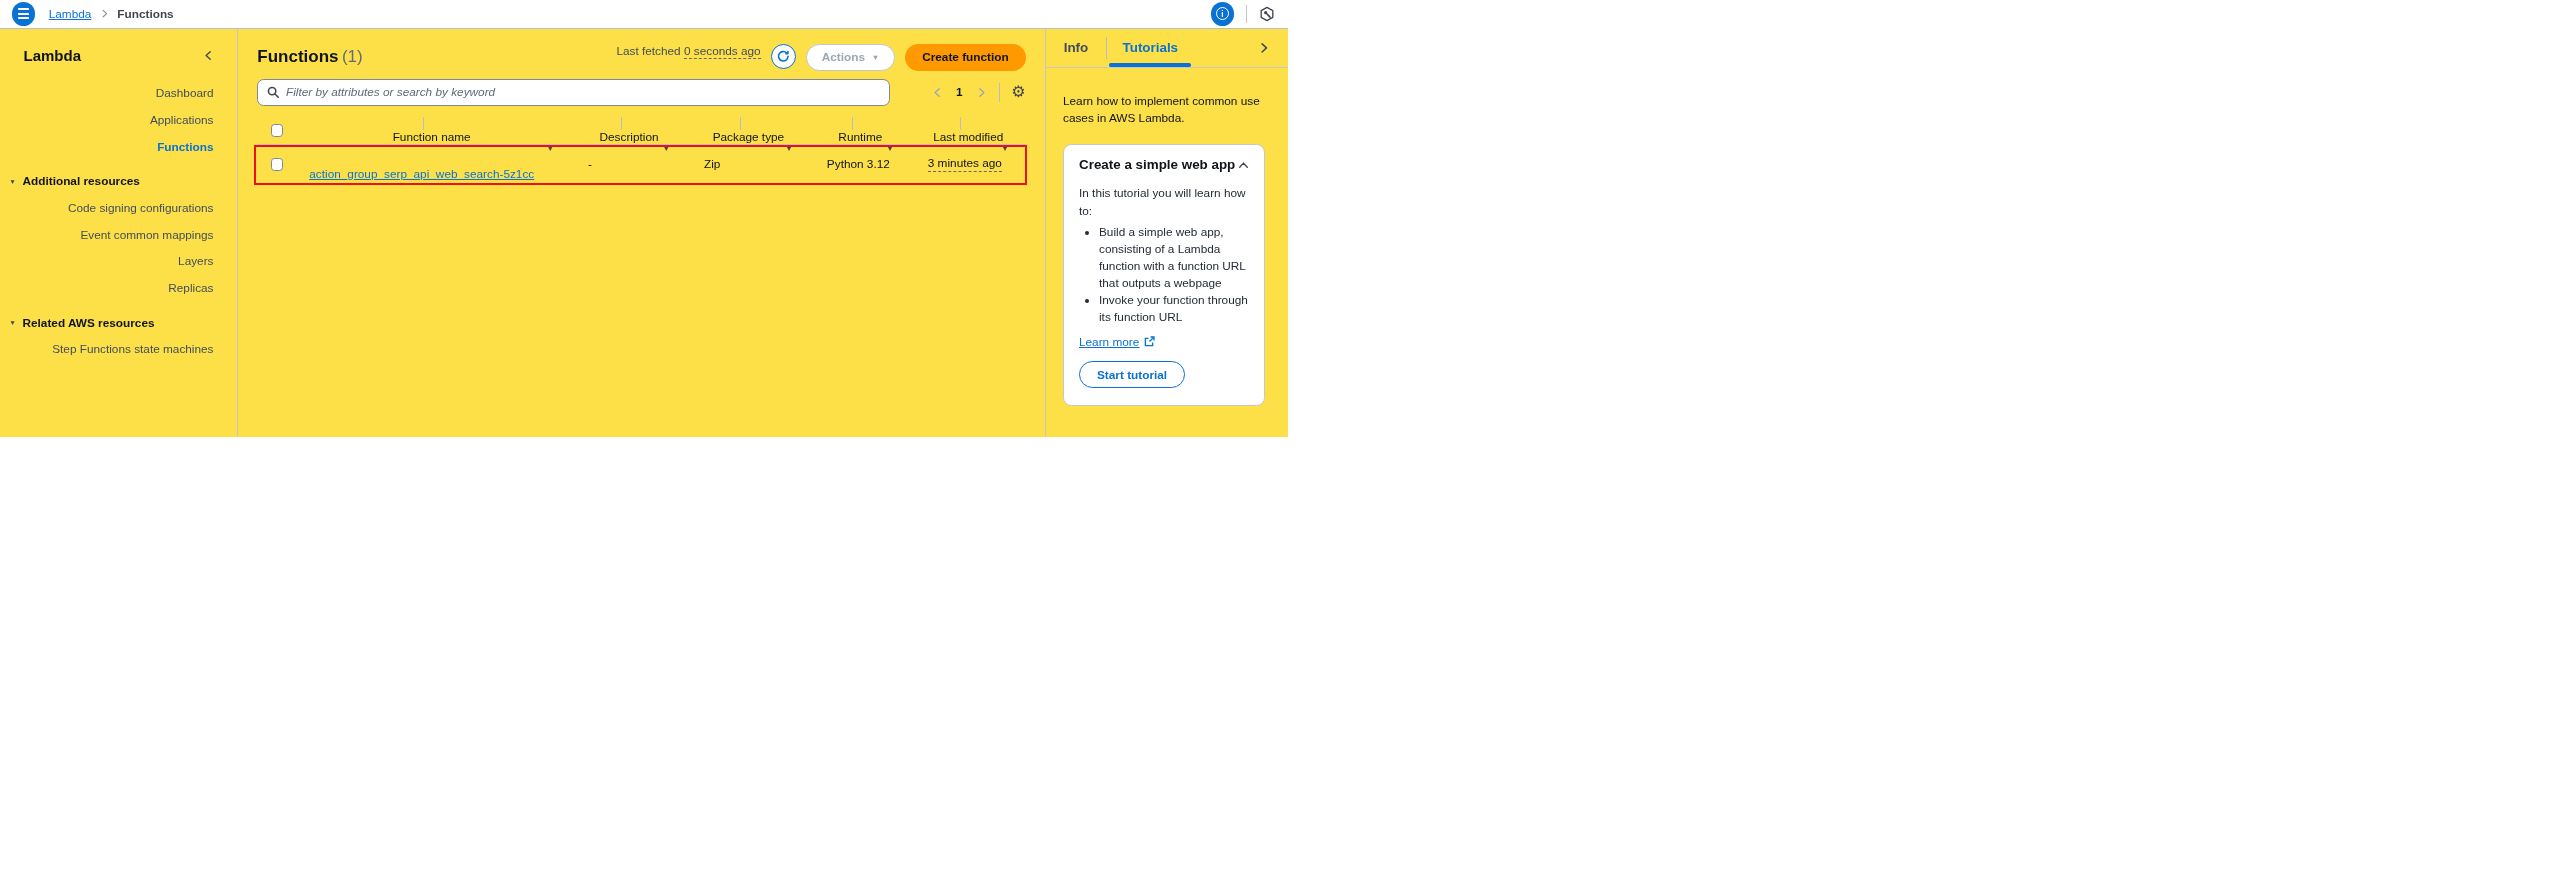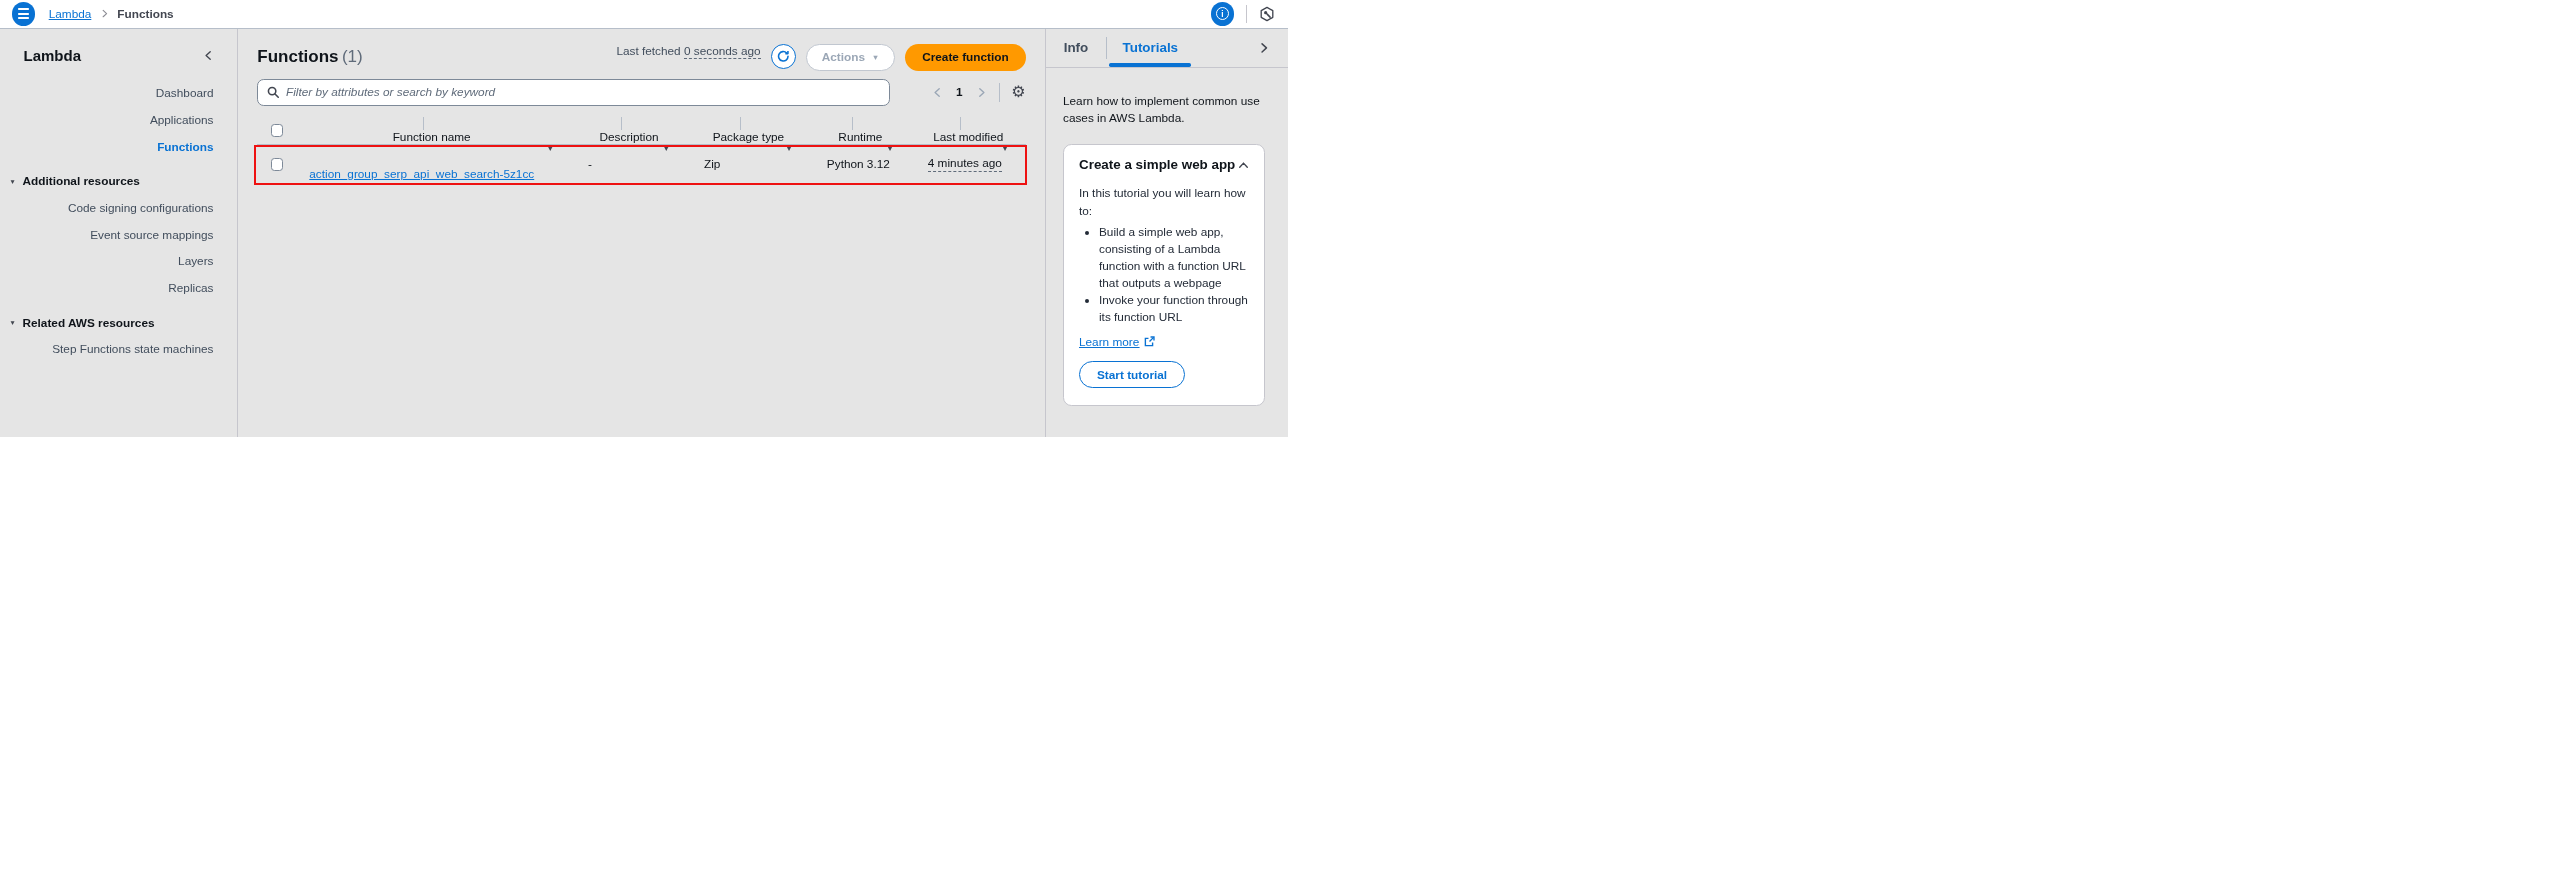--- a/index.html
+++ b/index.html
@@ -1,19 +1,19 @@
 <!DOCTYPE html>
 <html style="font-size:13.4px"><head>
 <meta charset="utf-8">
 <style>
   * { margin:0; padding:0; box-sizing:border-box; }
   html,body { background:#fff; }
   .page {
     width:1288px; height:437px; position:relative; overflow:hidden;
-    font-family:"Liberation Sans", sans-serif; color:#0f141a; background:#e5e5e5;
+    font-family:"Liberation Sans", sans-serif; color:#0f141a; background:#fde047;
   }
   
   .topbar {
     height:28.5px; display:flex; align-items:center; justify-content:space-between;
     padding:0 13.4px 0 11.8px; border-bottom:0.8px solid #b6bec9; background:#fff;
   }
   .topbar-left { display:flex; align-items:center; gap:13.4px; }
   .hamburger-btn {
     width:23.5px; height:23.5px; border-radius:50%; background:#0972d3; border:none;
     display:flex; flex-direction:column; align-items:center; justify-content:center; gap:2.5px; cursor:pointer;
@@ -202,21 +202,21 @@
         <li class="active"><a href="#">Functions</a></li>
       </ul>
 
       <div class="side-section">
         <div class="section-head">
           <span class="section-caret">▼</span>
           <span class="section-label">Additional resources</span>
         </div>
         <ul class="side-list" style="margin-top:0">
           <li><a href="#">Code signing configurations</a></li>
-          <li><a href="#">Event source mappings</a></li>
+          <li><a href="#">Event common mappings</a></li>
           <li><a href="#">Layers</a></li>
           <li><a href="#">Replicas</a></li>
         </ul>
       </div>
 
       <div class="side-section">
         <div class="section-head">
           <span class="section-caret">▼</span>
           <span class="section-label">Related AWS resources</span>
         </div>
@@ -313,21 +313,21 @@
           <div class="col-check">
             <span class="checkbox"></span>
           </div>
           <div class="td col-name">
             <a href="#" class="fn-link">action_group_serp_api_web_search-5z1cc</a>
           </div>
           <div class="td col-desc">-</div>
           <div class="td col-pkg">Zip</div>
           <div class="td col-run">Python 3.12</div>
           <div class="td col-mod">
-            <span class="dash-underline">4 minutes ago</span>
+            <span class="dash-underline">3 minutes ago</span>
           </div>
           <div class="row-annotation"></div>
         </div>
       </div>
     </main>
 
     <aside class="panel">
       <div class="tabs">
         <div class="tab tab-info">Info</div>
         <div class="tab-vline"></div>

